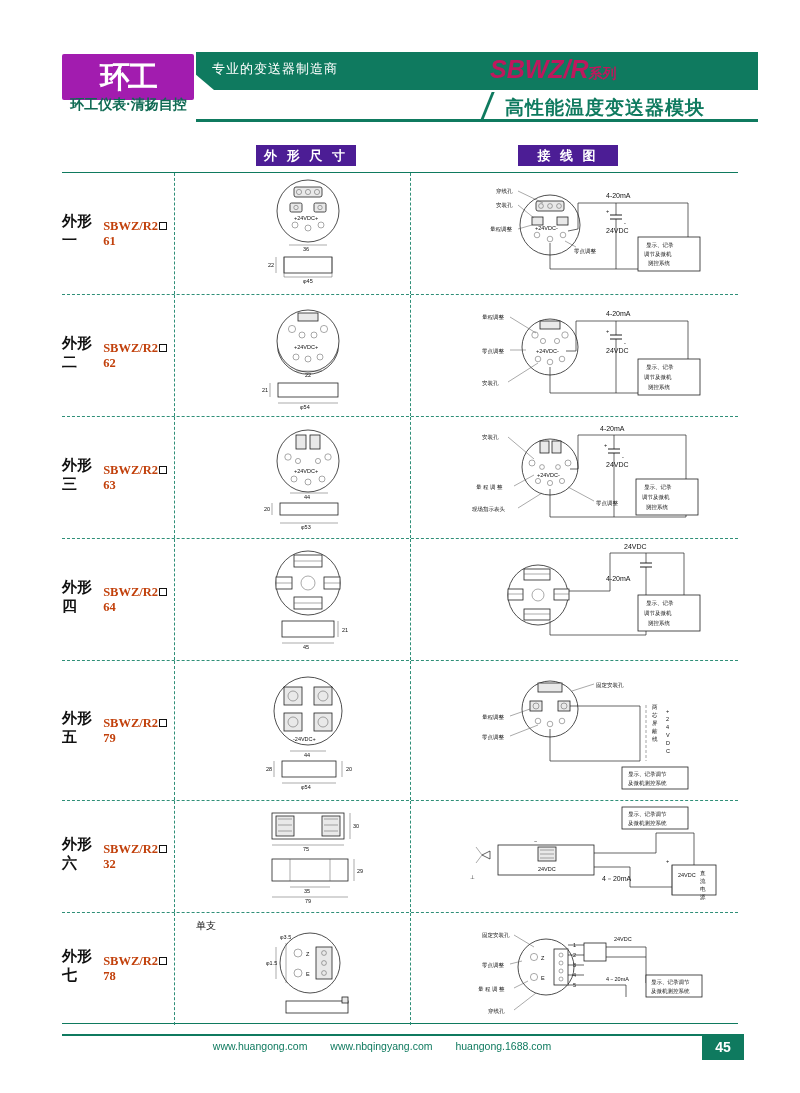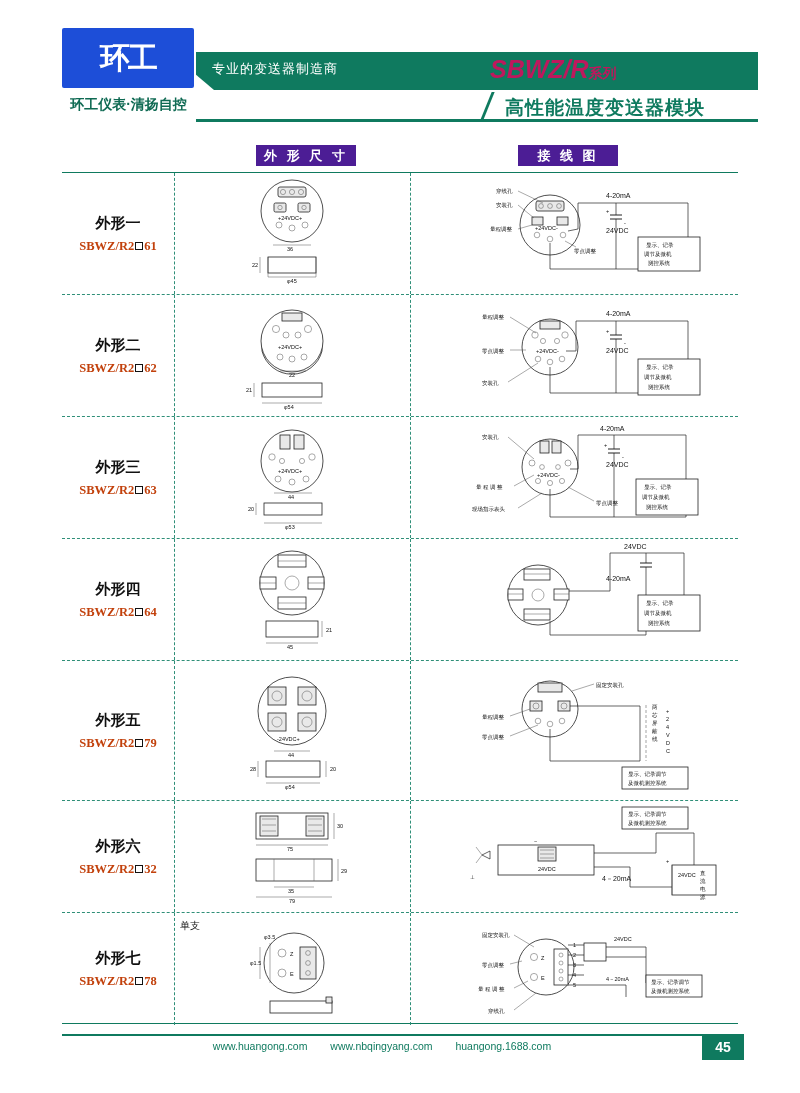--- a/index.html
+++ b/index.html
@@ -10,22 +10,22 @@
     font-family: "Liberation Sans", sans-serif;
     color: #1a1a1a;
     position: relative;
     overflow: hidden;
   }
   .page { position: relative; width: 800px; height: 1093px; }
 
   
   .header { position: absolute; left: 0; top: 0; width: 800px; height: 128px; }
   .logo-box {
-    position: absolute; left: 62px; top: 28px; width: 132px; height: 60px;
-    background: #1d4ed8; border-radius: 2px;
+    position: absolute; left: 62px; top: 54px; width: 132px; height: 46px;
+    background: #a21caf; border-radius: 2px;
     display: flex; align-items: center; justify-content: center;
   }
   .logo-text {
     color: #ffffff; font-size: 30px; font-weight: bold; letter-spacing: -2px;
     font-family: "DejaVu Sans", sans-serif;
   }
   .logo-sub {
     position: absolute; left: 46px; top: 96px; width: 165px;
     text-align: center; font-size: 14px; font-weight: bold; color: #0f6a53;
     letter-spacing: 0px;
@@ -78,29 +78,29 @@
   .row .vline-left {
     position: absolute; left: 112px; top: 0; bottom: 0; width: 0;
     border-left: 1px dashed #2f8f78;
   }
   .row .vline-mid {
     position: absolute; left: 348px; top: 0; bottom: 0; width: 0;
     border-left: 1px dashed #2f8f78;
   }
   .label-cell {
     position: absolute; left: 0; top: 0; width: 112px; height: 100%;
-    display: flex; flex-direction: column; align-items: center; justify-content: center;
+    display: flex; flex-direction: row; align-items: center; justify-content: center;
   }
   .lbl-cn { font-size: 15px; font-weight: bold; margin-bottom: 6px; color:#111; }
   .lbl-en { font-size: 12.5px; font-weight: bold; color:#c2410c; font-family:"Liberation Serif", serif; }
   .lbl-en .sq {
     display: inline-block; width: 8px; height: 8px; border: 1px solid #111;
     margin: 0 1px; vertical-align: 0px;
   }
-  .dim-cell { position: absolute; left: 112px; top: 0; width: 236px; height: 100%; }
+  .dim-cell { position: absolute; left: 128px; top: 0; width: 236px; height: 100%; }
   .wire-cell { position: absolute; left: 348px; top: 0; width: 328px; height: 100%; }
   .cellnote {
     position: absolute; left: 6px; top: 6px; font-size: 10px; color: #111;
   }
 
   svg { display: block; }
   .ln { stroke: #222; stroke-width: 0.7; fill: none; }
   .ln2 { stroke: #222; stroke-width: 1; fill: none; }
   .thin { stroke: #555; stroke-width: 0.5; fill: none; }
   .dash { stroke: #444; stroke-width: 0.5; fill: none; stroke-dasharray: 3 2; }

